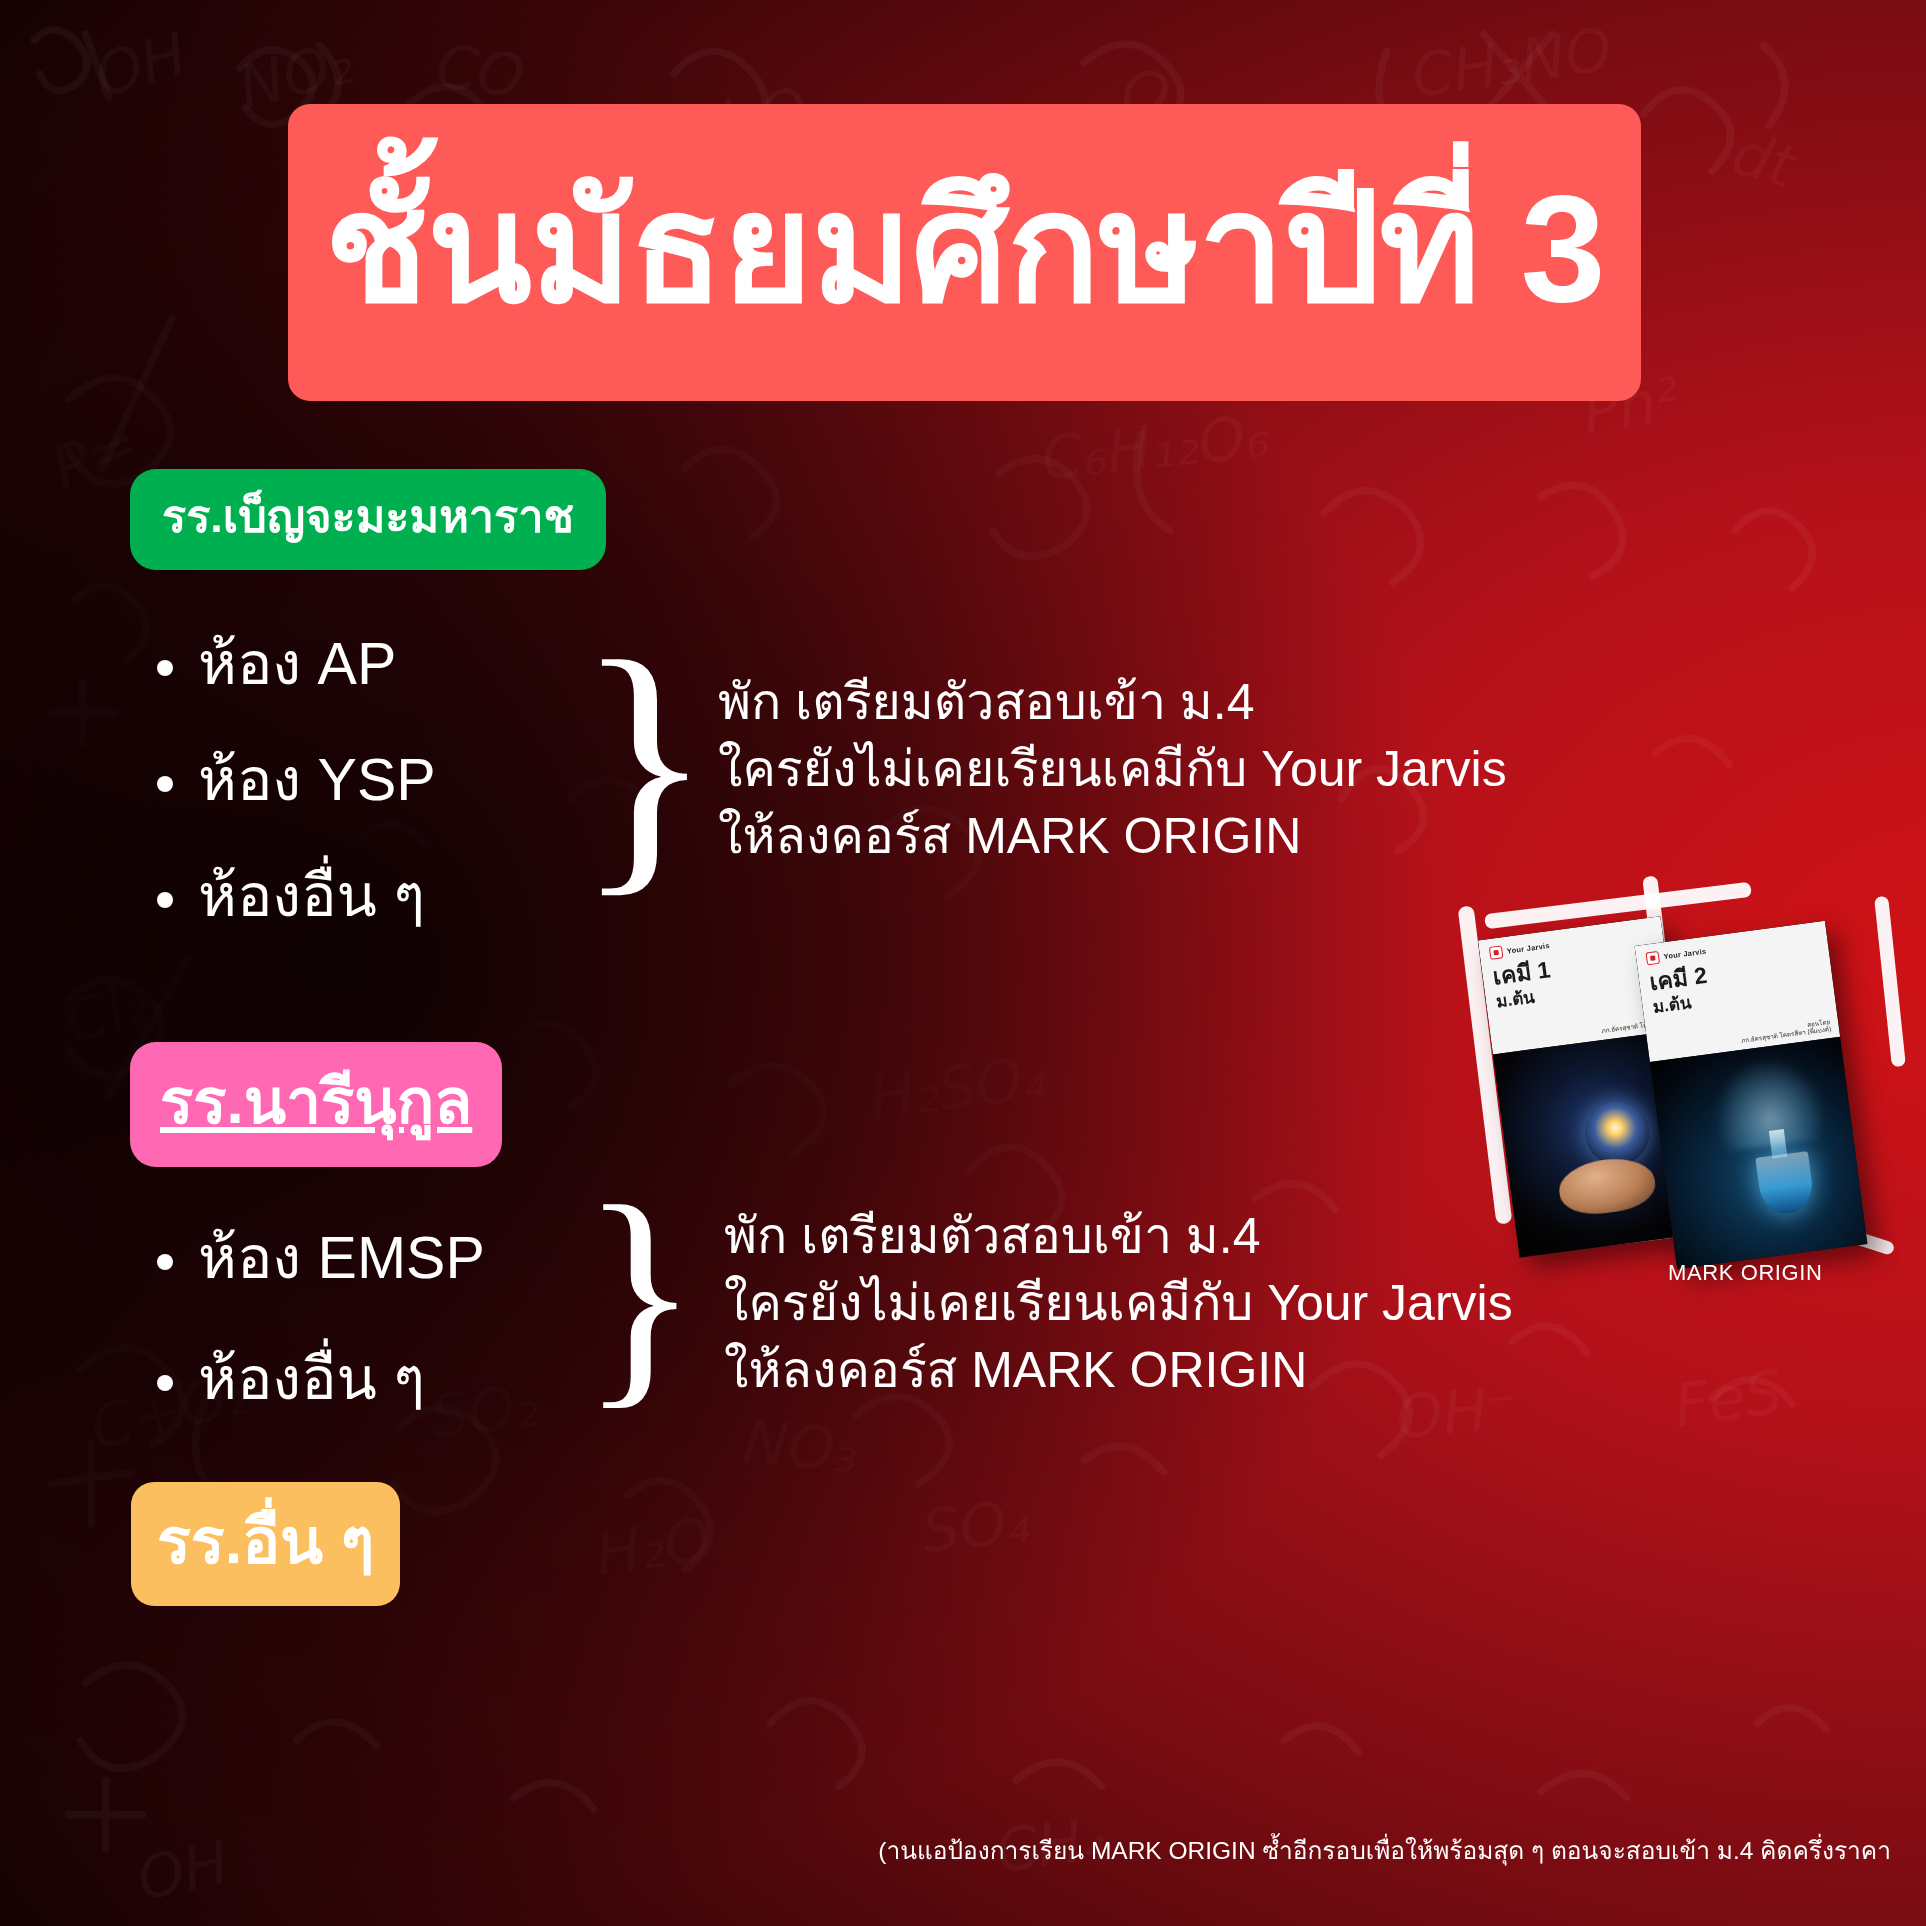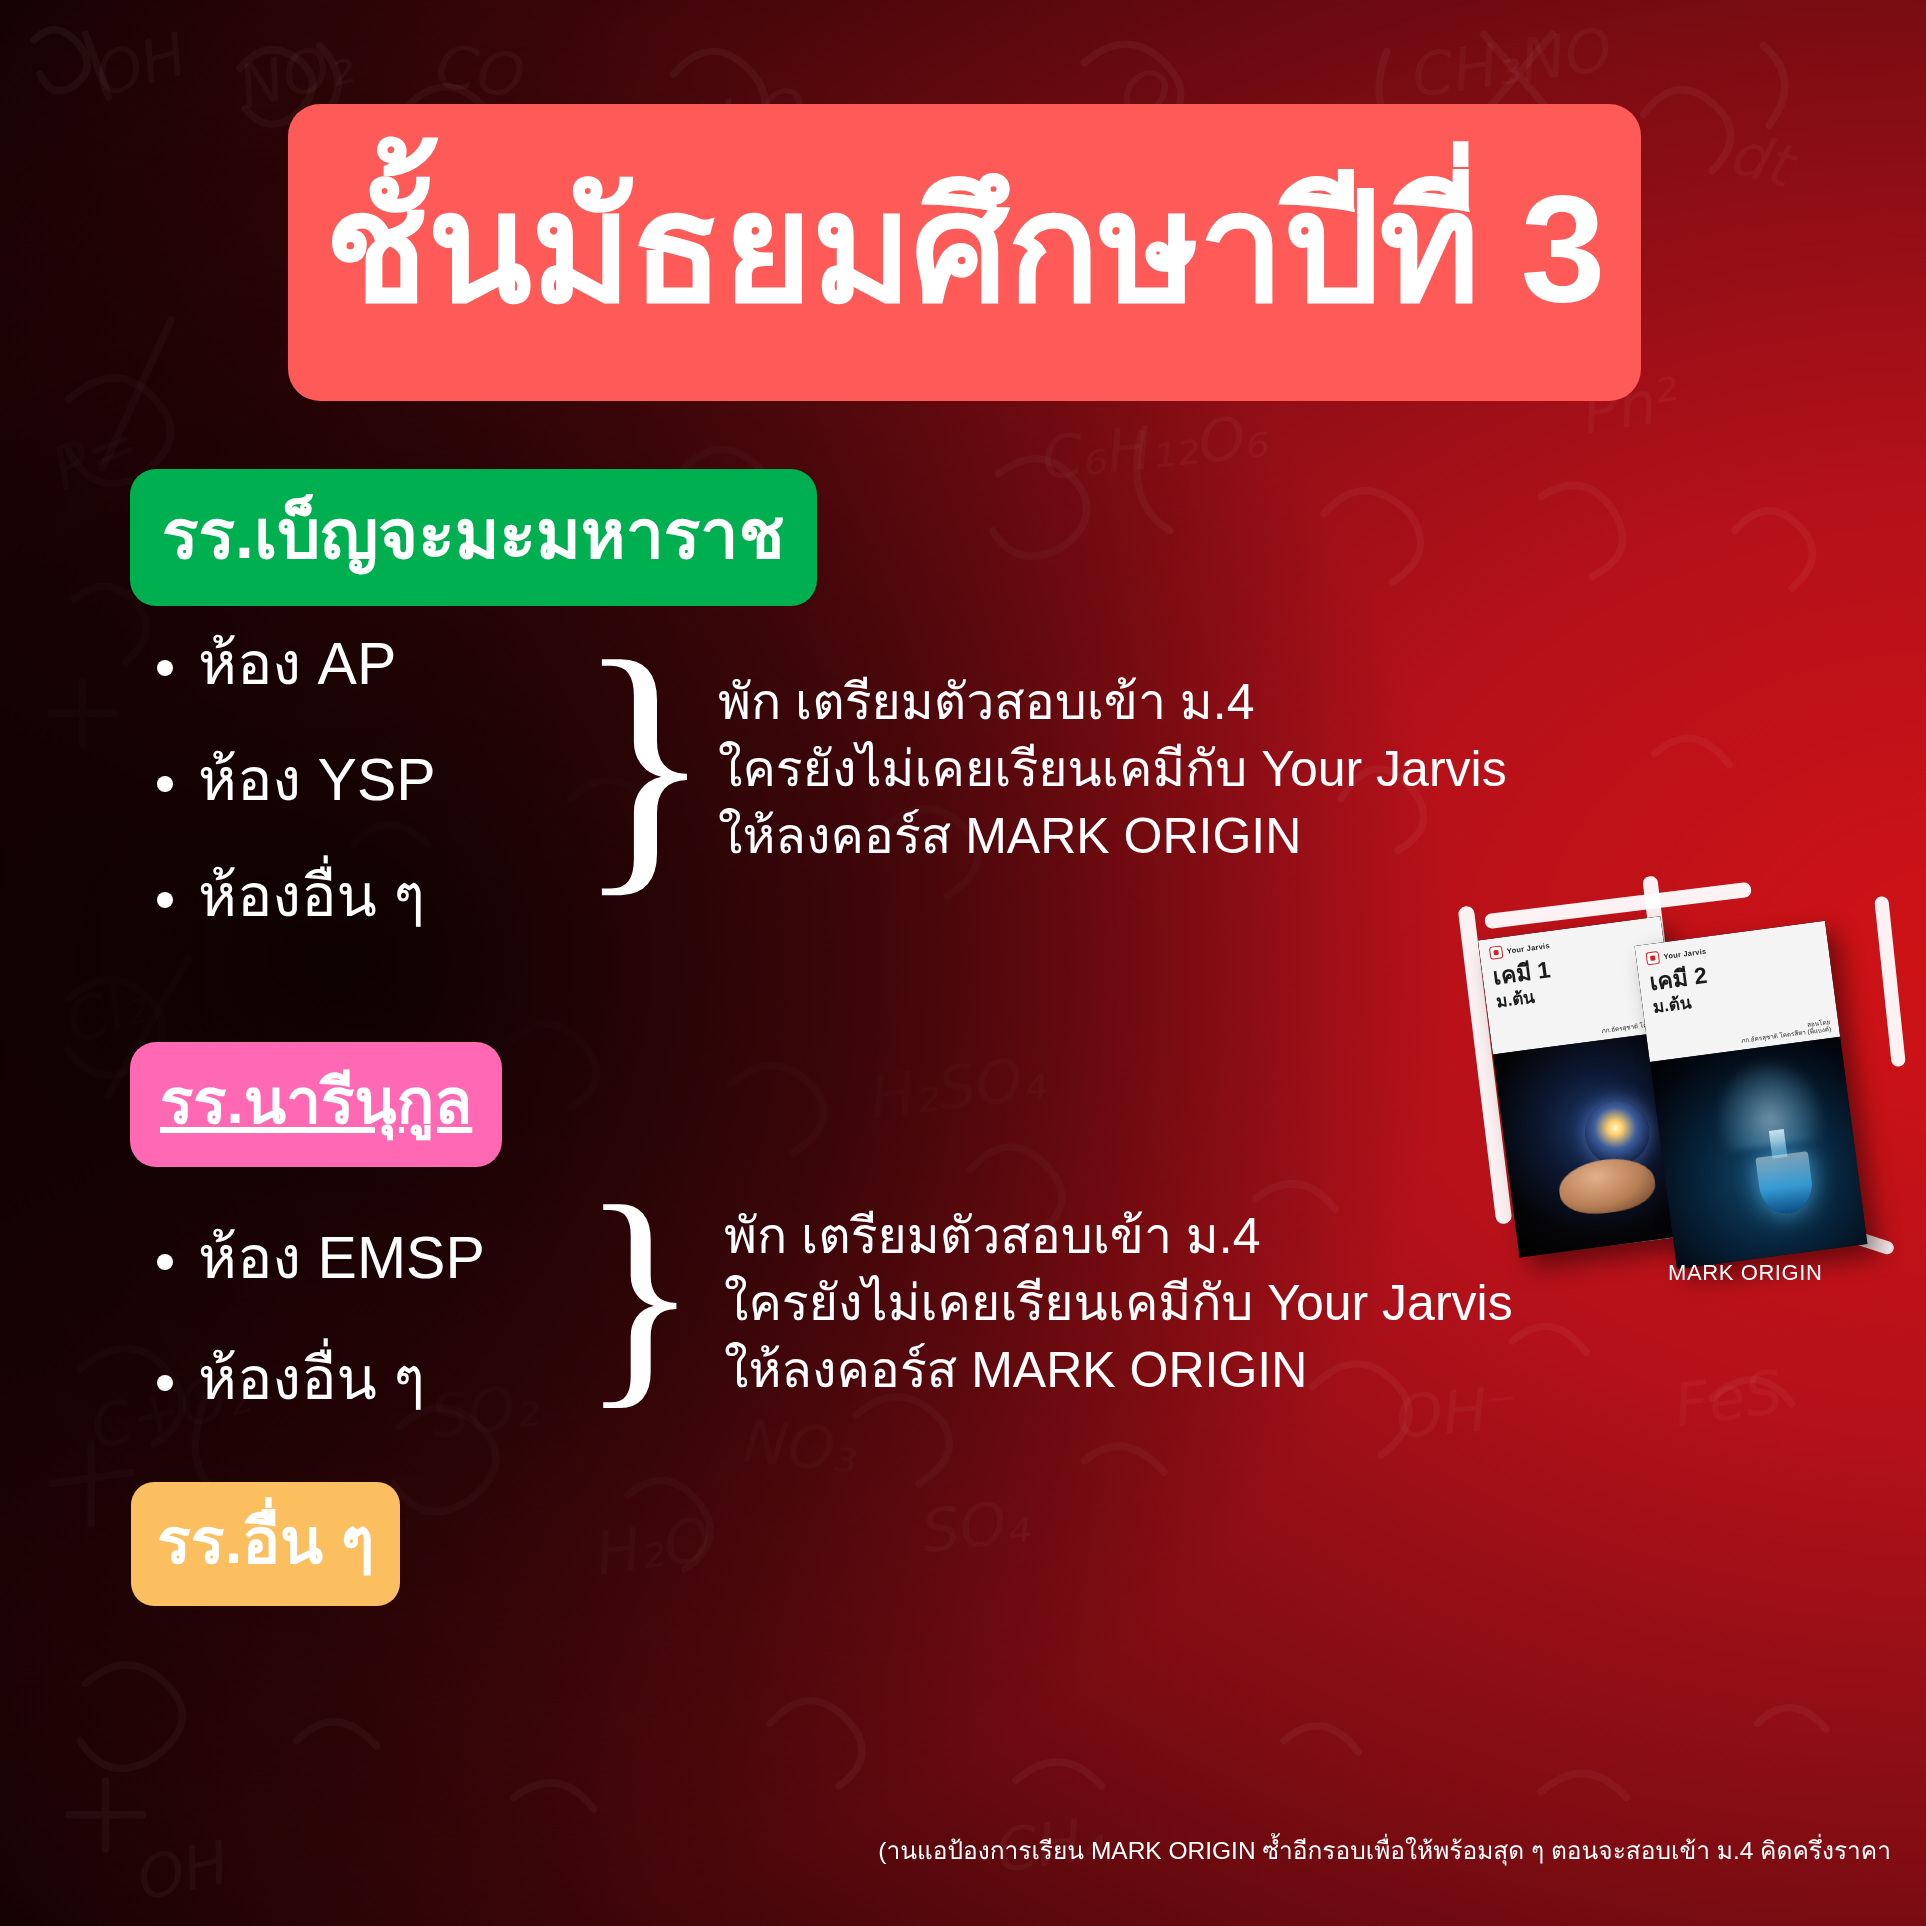--- a/index.html
+++ b/index.html
@@ -25,21 +25,21 @@
     background:radial-gradient(ellipse 80% 70% at 18% 50%, rgba(0,0,0,.85) 0%, rgba(0,0,0,.55) 35%, rgba(0,0,0,0) 72%);
     pointer-events:none;
   }
 
   
   #title-banner {
     position:absolute;
     left:288px; top:104px;
     width:1353px; height:297px;
     background:#FD5A58;
-    border-radius:32px;
+    border-radius:22px;
     display:flex; align-items:center; justify-content:center;
   }
   #title-text {
     color:#ffffff;
     font-size:153px;
     font-weight:700;
     line-height:1;
     letter-spacing:-1.1px;
     white-space:nowrap;
     padding-bottom:10.3px;
@@ -51,21 +51,21 @@
     display:inline-flex; align-items:center;
     border-radius:26px;
     color:#fff;
     font-weight:700;
     white-space:nowrap;
   }
   #badge-ben {
     left:130px; top:469px;
     padding:11.4px 32px 18px 32px;
     background:#00B050;
-    font-size:68px;
+    font-size:45px;
   }
   #badge-naree {
     left:130px; top:1042px;
     padding:10.3px 30px 17px 30px;
     background:#FF69B4;
     font-size:62px;
     text-decoration:underline;
   }
   #badge-other {
     left:131px; top:1482px;

